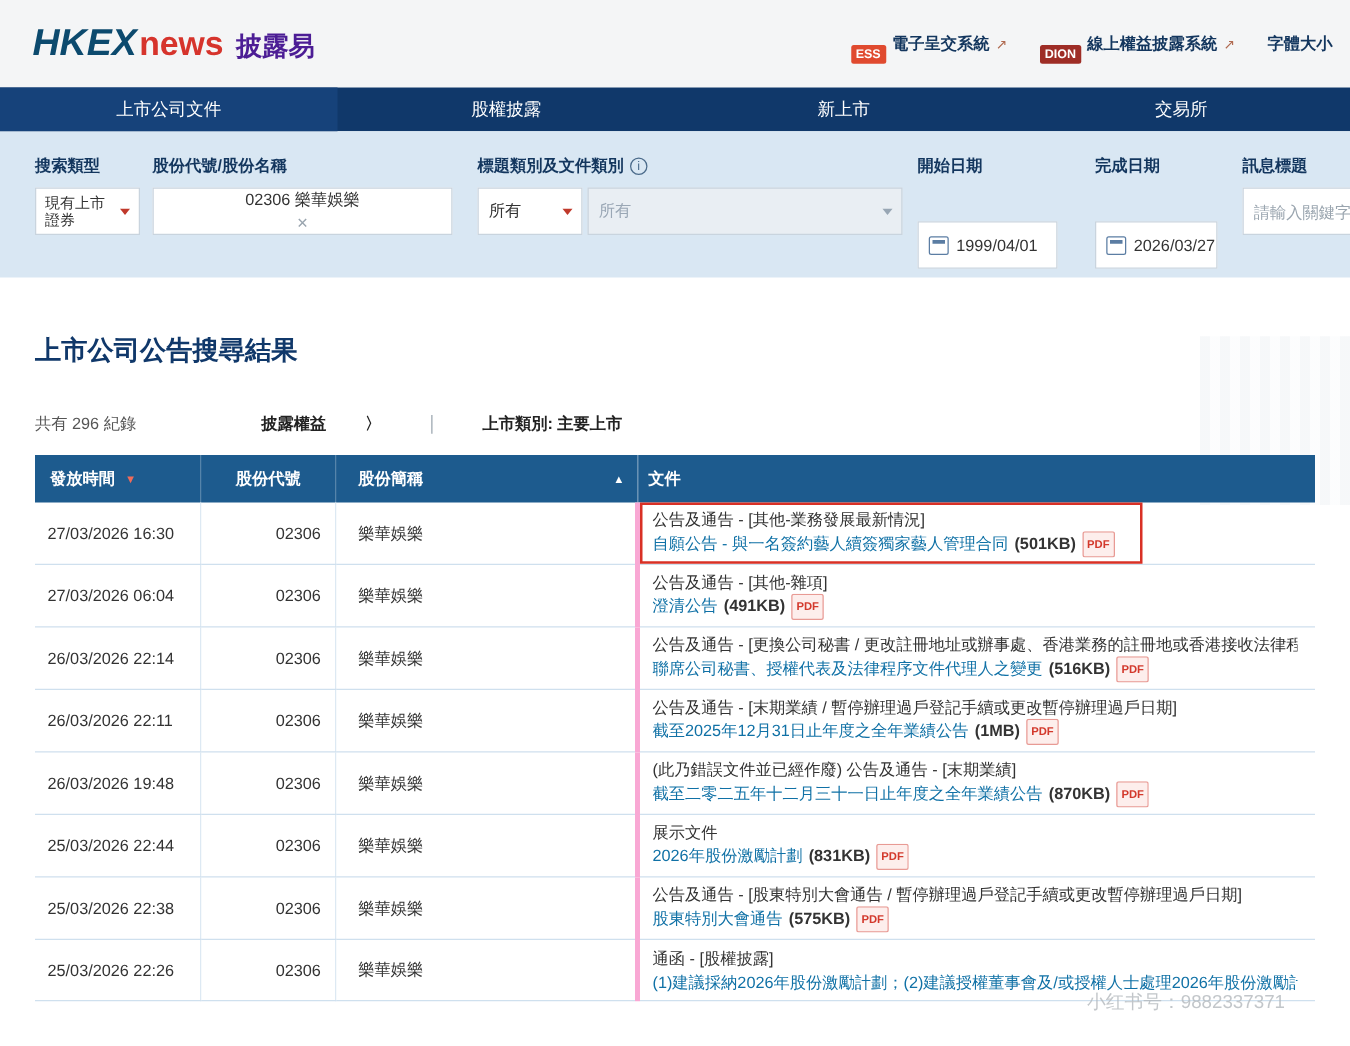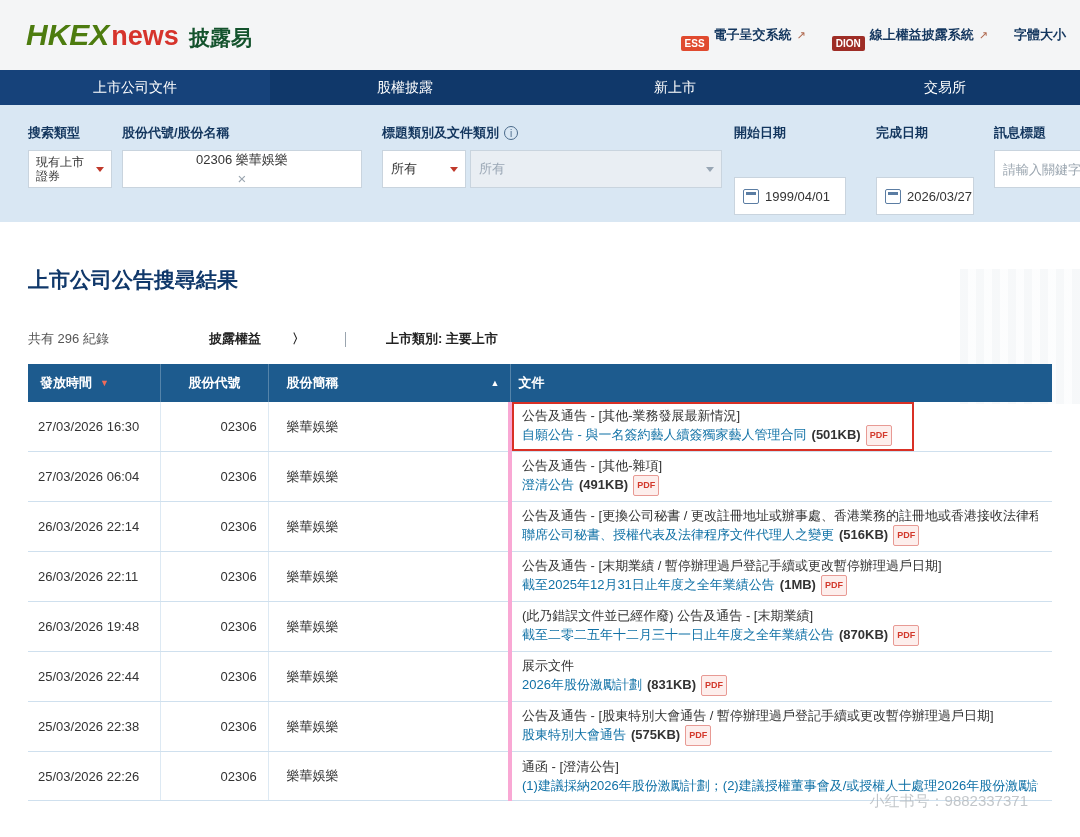--- a/index.html
+++ b/index.html
@@ -2,23 +2,23 @@
 <html><head>
 <meta charset="utf-8">
 <style>
   * { margin:0; padding:0; box-sizing:border-box; }
   html,body { width:1080px; height:837px; overflow:hidden; }
   body { font-family:"Liberation Sans","DejaVu Sans",sans-serif; background:#ffffff; position:relative; }
 
   
   .top-header { height:70px; background:#f4f5f6; display:flex; align-items:center; justify-content:space-between; padding:0 14px 0 26px; }
   .logo { display:flex; align-items:baseline; cursor:pointer; }
-  .logo-hkex { font-size:30px; font-weight:bold; font-style:italic; color:#4d7c0f; }
+  .logo-hkex { font-size:30px; font-weight:bold; font-style:italic; color:#0c4a6e; }
   .logo-news { font-size:27px; font-weight:bold; color:#d6342c; margin-left:2px; }
-  .logo-cn { font-size:21px; color:#14532d; margin-left:10px; font-weight:bold; }
+  .logo-cn { font-size:21px; color:#4c1d95; margin-left:10px; font-weight:bold; }
   .header-links { display:flex; align-items:center; gap:26px; font-size:13px; color:#13365e; font-weight:bold; white-space:nowrap; }
   .header-link { display:flex; align-items:center; gap:5px; cursor:pointer; }
   .badge { color:#fff; font-size:10px; font-weight:bold; padding:2px 4px; border-radius:2px;margin-top:16px; }
   .badge-ess { background:#e04a2f; }
   .badge-dion { background:#9e2d26; }
   .ext { font-size:11px; color:#b06a50; font-weight:normal; }
 
   
   .nav-bar { height:35px; background:#10386a; display:flex; color:#fff; font-size:14px; }
   .nav-item { flex:1; display:flex; align-items:center; justify-content:center; cursor:pointer; }
@@ -328,21 +328,21 @@
       </div>
     </td>
   </tr>
 
   <tr>
     <td class="td-time">25/03/2026 22:26</td>
     <td class="td-code">02306</td>
     <td class="td-name">樂華娛樂</td>
     <td class="td-doc">
       <div class="doc-box">
-        <div class="doc-cat">通函 - [澄清公告]</div>
+        <div class="doc-cat">通函 - [股權披露]</div>
         <div class="doc-line2">
           <a class="doc-link">(1)建議採納2026年股份激勵計劃；(2)建議授權董事會及/或授權人士處理2026年股份激勵計劃相關事宜</a>
         </div>
       </div>
     </td>
   </tr>
 </tbody>
   </table>
 </div>
 

